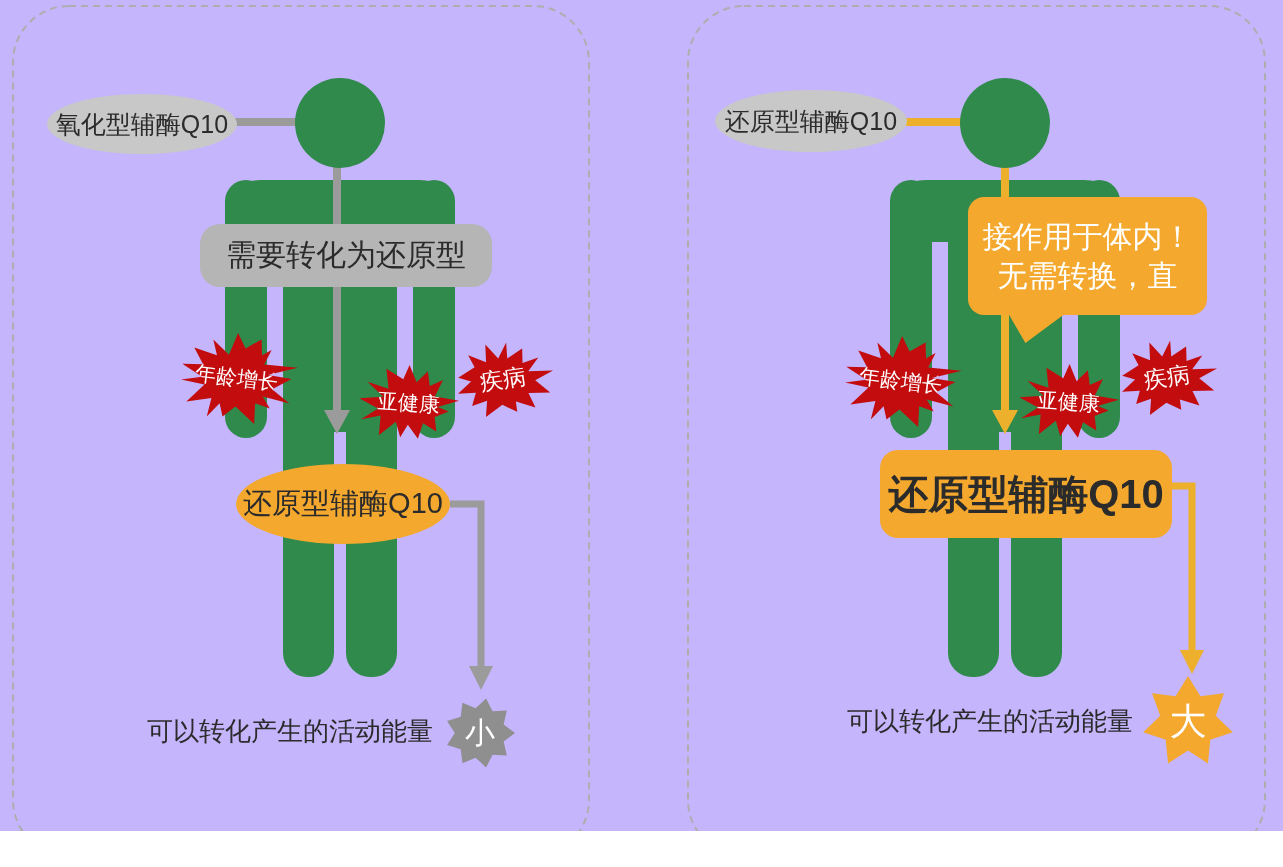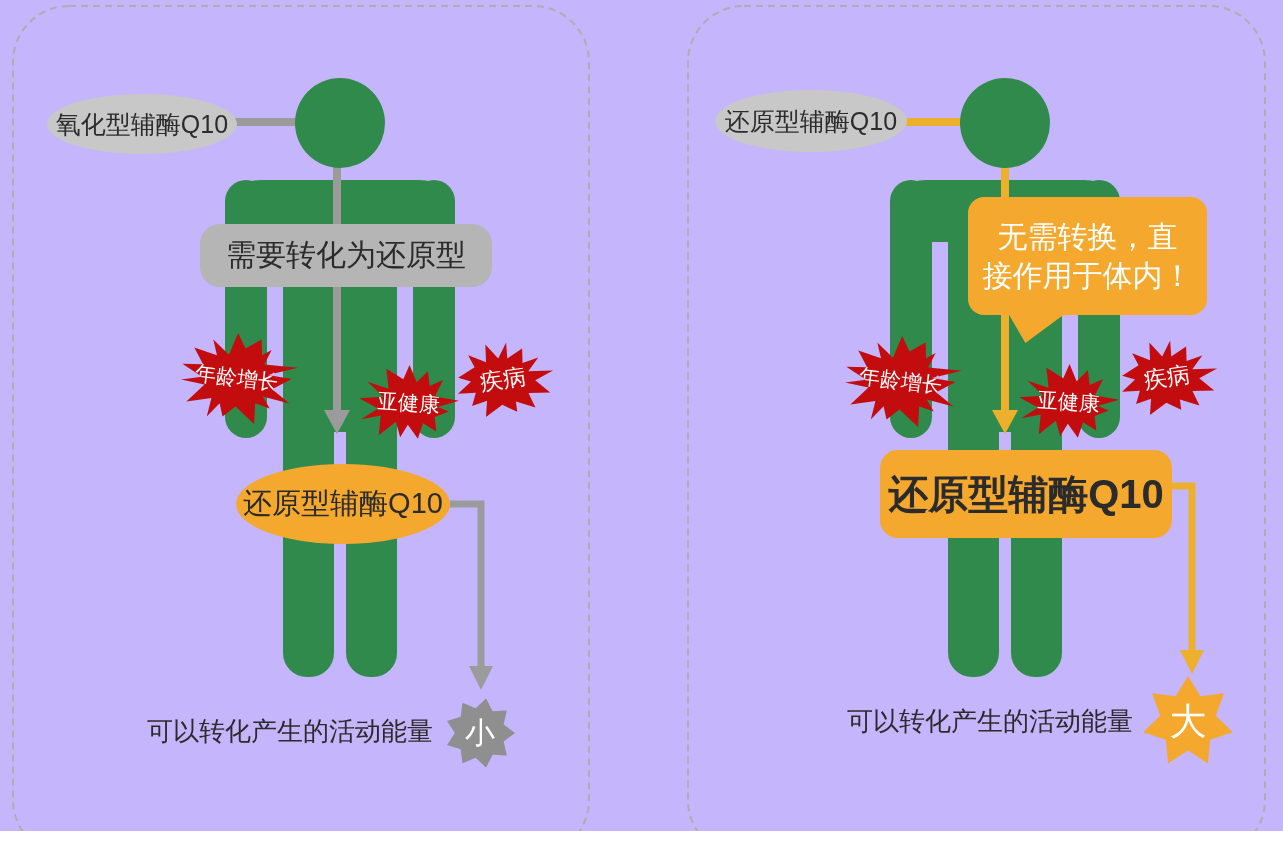--- a/index.html
+++ b/index.html
@@ -90,22 +90,22 @@
 
   <div class="caption" style="left: 147px; top: 714px; width: 310px; font-size: 26px; color: rgb(43, 43, 43);">
     <span>可以转化产生的活动能量</span>
   </div>
 
   <div class="label ellipse" style="left: 715px; top: 90px; width: 192px; height: 62px; font-size: 25px; background: rgb(200, 200, 200); color: rgb(43, 43, 43);">
     <span>还原型辅酶Q10</span>
   </div>
 
   <div class="label" style="left: 968px; top: 197px; width: 239px; height: 118px; border-radius: 16px; font-size: 30px; color: rgb(255, 255, 255); flex-direction: column; line-height: 39px; background: rgb(244, 169, 46);">
+    <span>接作用于体内！</span>
     <span>无需转换，直</span>
-    <span>接作用于体内！</span>
   </div>
   <div style="position: absolute; z-index: 2; left: 1008px; top: 313px; width: 58px; height: 30px; clip-path: polygon(0px 0px, 100% 0px, 30% 100%); background: rgb(244, 169, 46);"></div>
 
   <div class="label burst" style="left: 838px; top: 333px; width: 126px; height: 96px; font-size: 21px; background: rgb(194, 12, 14); clip-path: polygon(50.9% 3%, 56.8% 19.3%, 69.5% 9.8%, 69.9% 26.3%, 77.5% 20.9%, 71.6% 35.9%, 98.2% 39.2%, 74.5% 46.9%, 93.3% 51%, 77.9% 61.6%, 91.6% 76.6%, 70.4% 69.2%, 76% 81.8%, 64.4% 76.4%, 63.6% 97.8%, 48.8% 79.6%, 38.5% 90.2%, 36.2% 76.3%, 26% 90%, 29.7% 70.9%, 9.8% 74.4%, 24.2% 56.8%, 5.6% 51.5%, 22.3% 48.7%, 6.6% 35.2%, 23.1% 35.8%, 16.1% 18.3%, 34.1% 26.2%, 31.2% 9.9%, 43.6% 25.7%);">
     <span style="transform:rotate(7deg);">年龄增长</span>
   </div>
   <div class="label burst" style="left: 1016px; top: 361px; width: 104px; height: 82px; font-size: 21px; background: rgb(194, 12, 14); clip-path: polygon(51.5% 3.8%, 58.3% 24.6%, 69.1% 11.3%, 70.9% 29.3%, 83.7% 21.9%, 75.8% 42.2%, 99% 47.4%, 78.5% 55%, 89.2% 60.3%, 75.6% 67.2%, 77.2% 84.9%, 64.4% 74.7%, 59.5% 93.5%, 49.8% 76.6%, 42.5% 91.8%, 38.3% 72.8%, 21.9% 89.4%, 23.7% 65.2%, 4.9% 69.8%, 21.2% 56.6%, 3.1% 44.3%, 26.3% 42.3%, 11% 24%, 31.3% 32.5%, 29.2% 8.1%, 45.5% 21%);">
     <span style="transform:rotate(4deg);">亚健康</span>
   </div>
   <div class="label burst" style="left: 1115px; top: 335px; width: 104px; height: 84px; font-size: 23px; background: rgb(194, 12, 14); clip-path: polygon(53% 6.4%, 54.1% 25.5%, 68.4% 13.8%, 68.8% 30.9%, 83.9% 24.3%, 74.3% 40.8%, 98.1% 40%, 81% 51.5%, 95.4% 66.2%, 74.5% 66.8%, 81.2% 83.8%, 62.4% 76.7%, 63.7% 89.1%, 49.4% 80.8%, 33.6% 95.2%, 34.7% 75.8%, 20.3% 82.2%, 23.9% 66.4%, 6.8% 67.6%, 19.3% 52.9%, 6.9% 48.4%, 22.7% 36.1%, 16.5% 21.8%, 33.7% 30.1%, 33% 8.9%, 45.4% 25.5%);">

